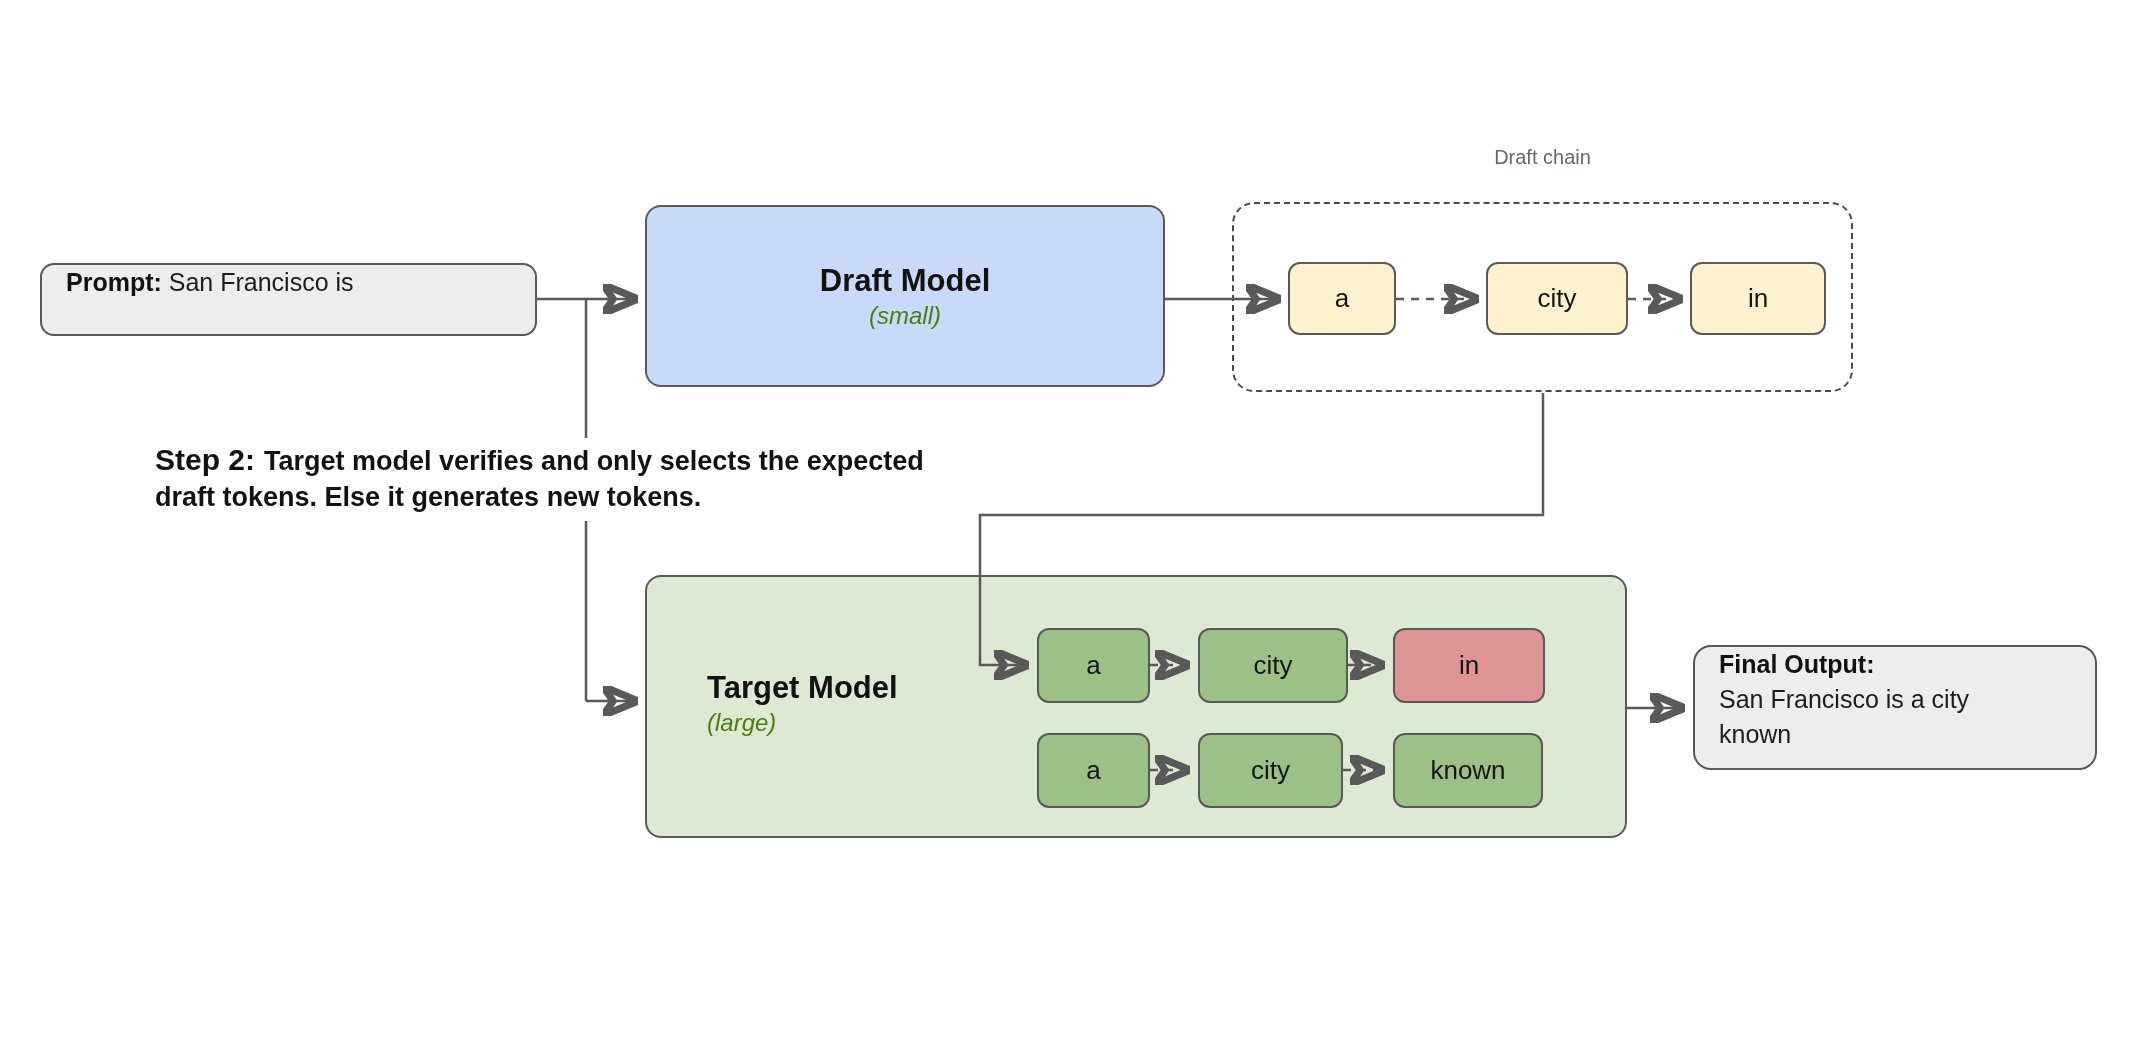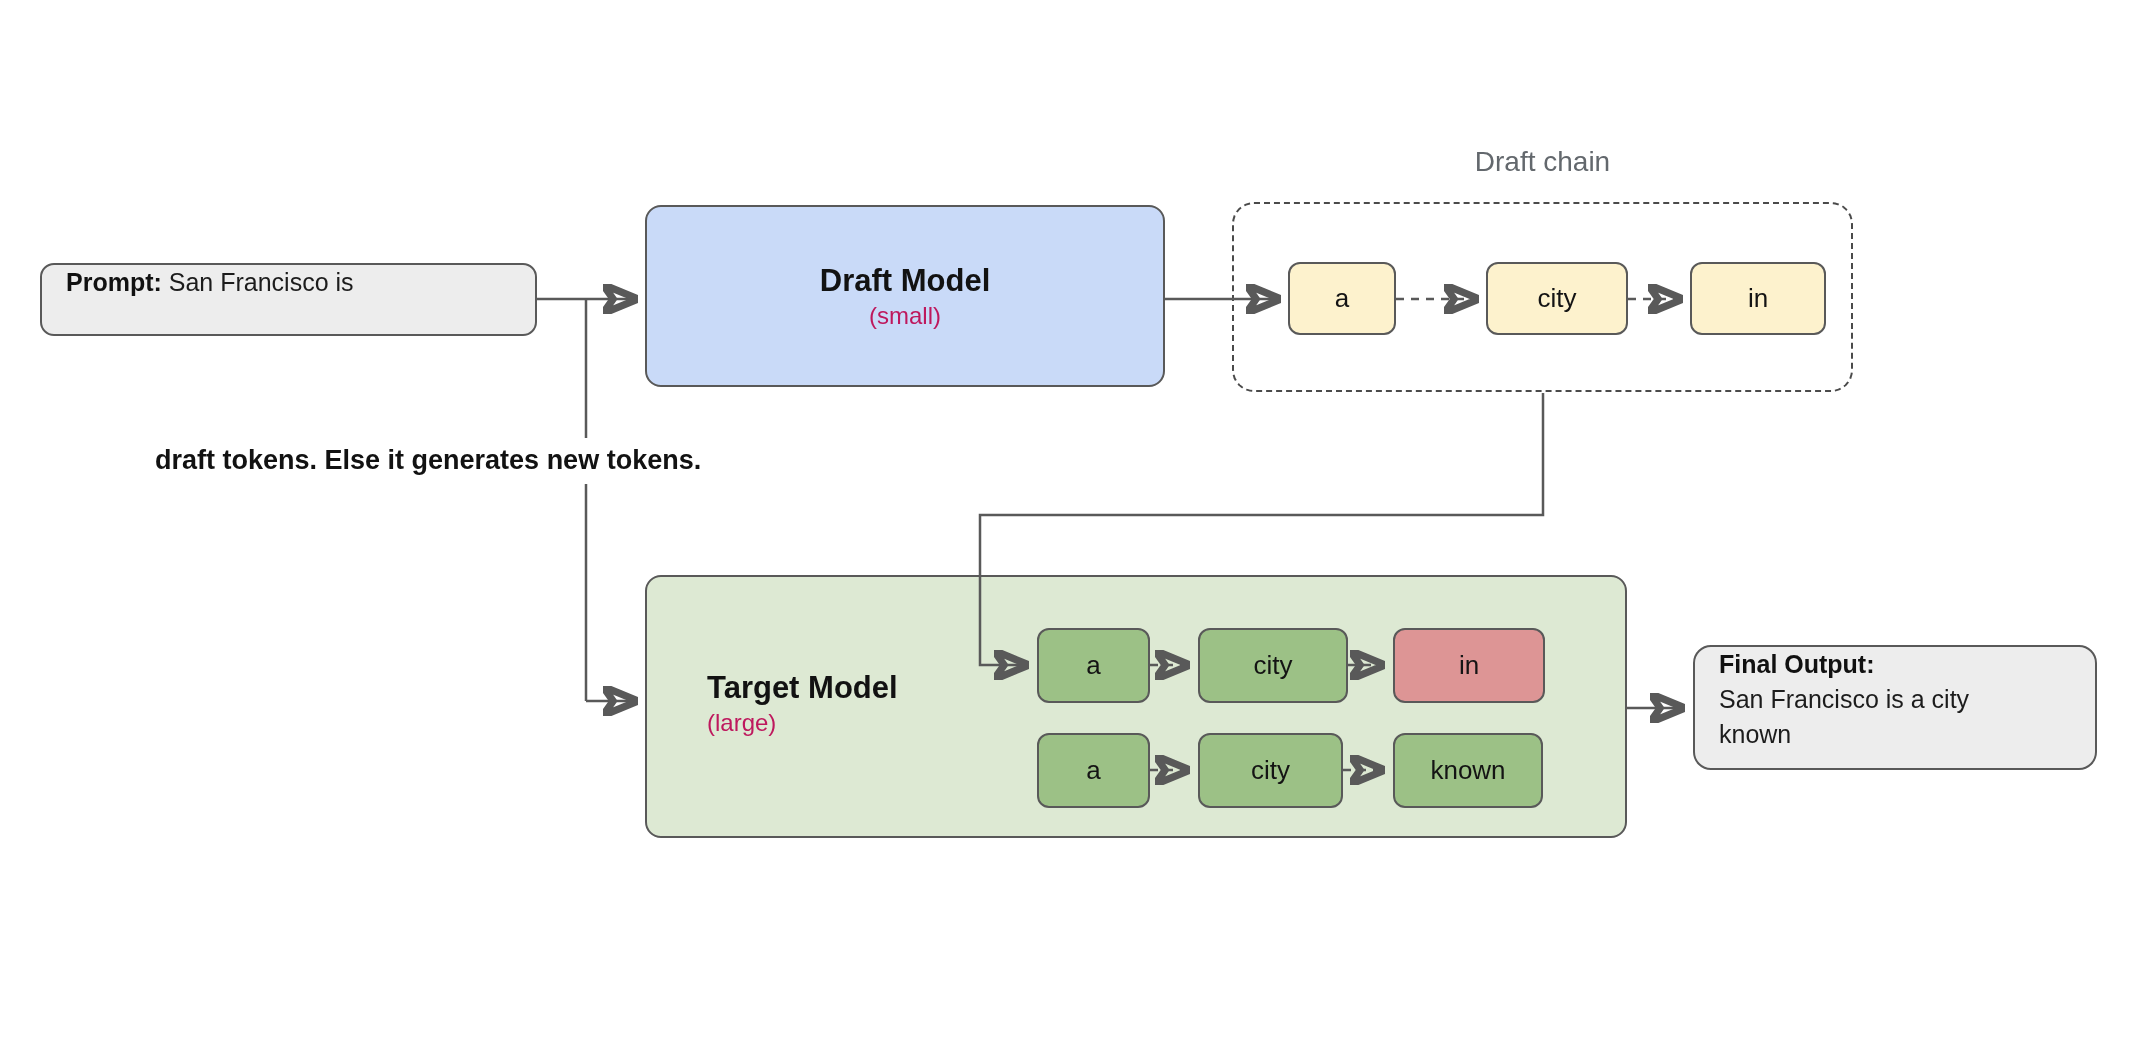--- a/index.html
+++ b/index.html
@@ -13,30 +13,30 @@
   #step2{background:#ffffff;padding:4px 10px 6px 6px;z-index:6;}
   
   .node{
     position:absolute;border:2.5px solid var(--border);box-sizing:border-box;
     display:flex;flex-direction:column;align-items:center;justify-content:center;z-index:1;
   }
   .gray-box{background:var(--gray-fill);border-radius:14px;align-items:flex-start;justify-content:flex-start;}
   .blue-box{background:var(--blue-fill);border-radius:16px;}
   .green-box{background:var(--green-panel);border-radius:16px;}
   .model-title{font-size:31px;font-weight:700;color:#121212;line-height:40px;}
-  .model-sub{font-size:24px;color:#be185d;line-height:30px;}
+  .model-sub{font-size:24px;color:#4d7c0f;line-height:30px;font-style:italic;}
   .box-line{font-size:25px;line-height:35px;color:#1c1c1c;white-space:nowrap;}
   .box-line b{color:#111;}
   .pad-left{padding-left:24px;}
   
   #draft-chain-box{
     position:absolute;border:2.5px dashed #4a4a4a;border-radius:22px;background:transparent;z-index:1;box-sizing:border-box;
   }
   #draft-chain-label{
-    position:absolute;text-align:center;font-size:28px;color:var(--muted);z-index:2;
+    position:absolute;text-align:center;font-size:20px;color:var(--muted);z-index:2;
   }
   
   .token{
     position:absolute;border:2.5px solid var(--border);border-radius:12px;box-sizing:border-box;
     display:flex;align-items:center;justify-content:center;font-size:26px;color:#141414;z-index:4;
   }
   .token.yellow{background:var(--yellow-token);}
   .token[data-state]{background:var(--green-token);}
   .token[data-state="rejected"]{background:var(--red-token);}
   
@@ -84,20 +84,23 @@
   </div>
 
   <div id="draft-chain-label" style="left:1232px;top:146px;width:621px;">Draft chain</div>
   <div id="draft-chain-box" style="left:1232px;top:202px;width:621px;height:190px;"></div>
 
   <div class="token yellow" style="left:1288px;top:262px;width:108px;height:73px;">a</div>
   <div class="token yellow" style="left:1486px;top:262px;width:142px;height:73px;">city</div>
   <div class="token yellow" style="left:1690px;top:262px;width:136px;height:73px;">in</div>
 
   <div id="step2" class="step-text" style="left:149px;top:438px;">
+    <div>
+      <span class="step-label">Step 2:</span><span>Target model verifies and only selects the expected</span>
+    </div>
     <div>draft tokens. Else it generates new tokens.</div>
   </div>
 
   <div class="node green-box" style="left:645px;top:575px;width:982px;height:263px;"></div>
   <div id="target-label-block" style="left:707px;top:668px;">
     <div class="model-title">Target Model</div>
     <div class="model-sub">(large)</div>
   </div>
 
   <div class="token" style="left:1037px;top:628px;width:113px;height:75px;" data-state="accepted">a</div>

